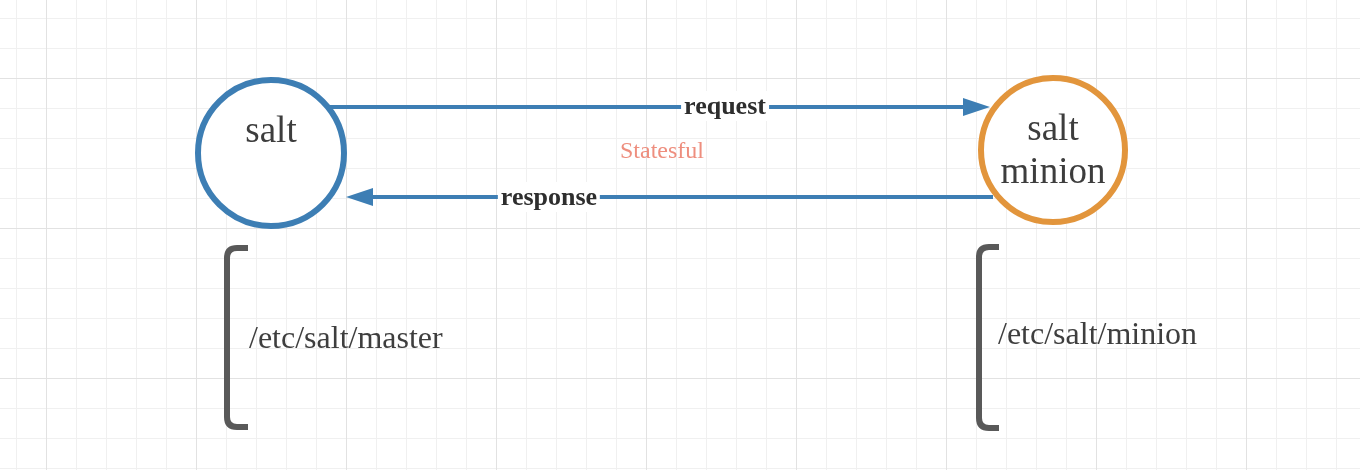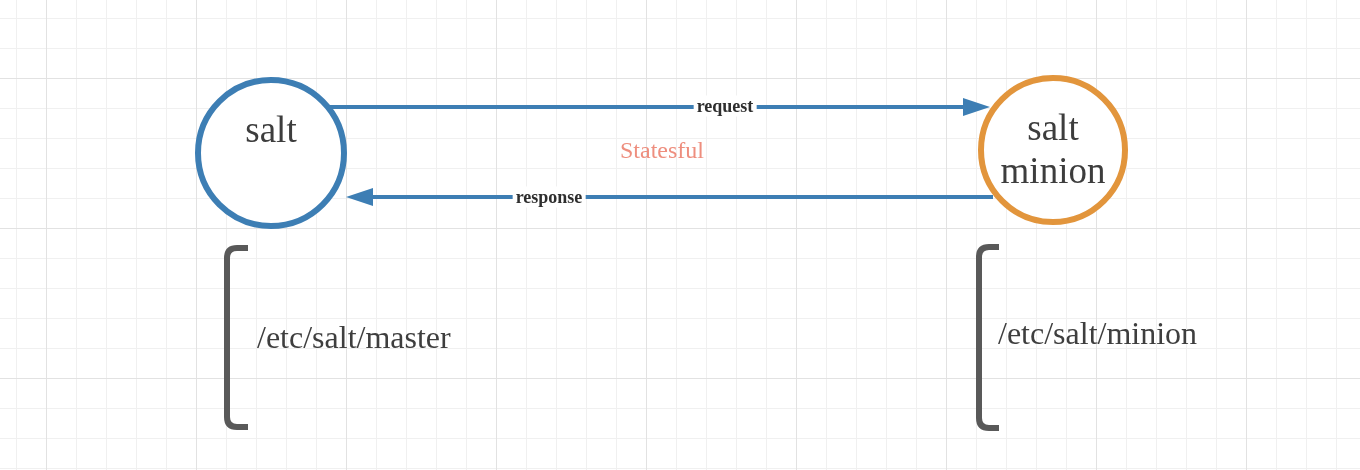--- a/index.html
+++ b/index.html
@@ -26,21 +26,21 @@
     text-align: center;
     font-size: 37px;
     line-height: 43px;
     color: #3d3d3d;
   }
   .node-label-master { left: 161px; top: 108px; }
   .node-label-minion { left: 943px; top: 106px; }
   .edge-label {
     transform: translate(-50%, -50%);
     font-weight: bold;
-    font-size: 18px;
+    font-size: 26px;
     color: #2e2e2e;
     background: #ffffff;
     padding: 0 3px;
     white-space: nowrap;
     text-align: center;
   }
   .edge-label-request { left: 725px; top: 106px; }
   .edge-label-response { left: 549px; top: 197px; }
   .annotation {
     transform: translate(-50%, -50%);
@@ -48,21 +48,21 @@
     font-size: 24px;
     color: #ee8e7e;
     white-space: nowrap;
   }
   .file-list {
     font-size: 32px;
     line-height: 40px;
     color: #3e3e3e;
     white-space: nowrap;
   }
-  .file-list-master { left: 257px; top: 317px; }
+  .file-list-master { left: 249px; top: 317px; }
   .file-list-minion { left: 998px; top: 313px; }
 </style>
 </head>
 <body>
 
 <div class="canvas">
 
   <svg class="shapes" width="1360" height="470" viewBox="0 0 1360 470">
 
     <line x1="330" y1="107" x2="964" y2="107" stroke-width="4" stroke="#3d7eb4"></line>

